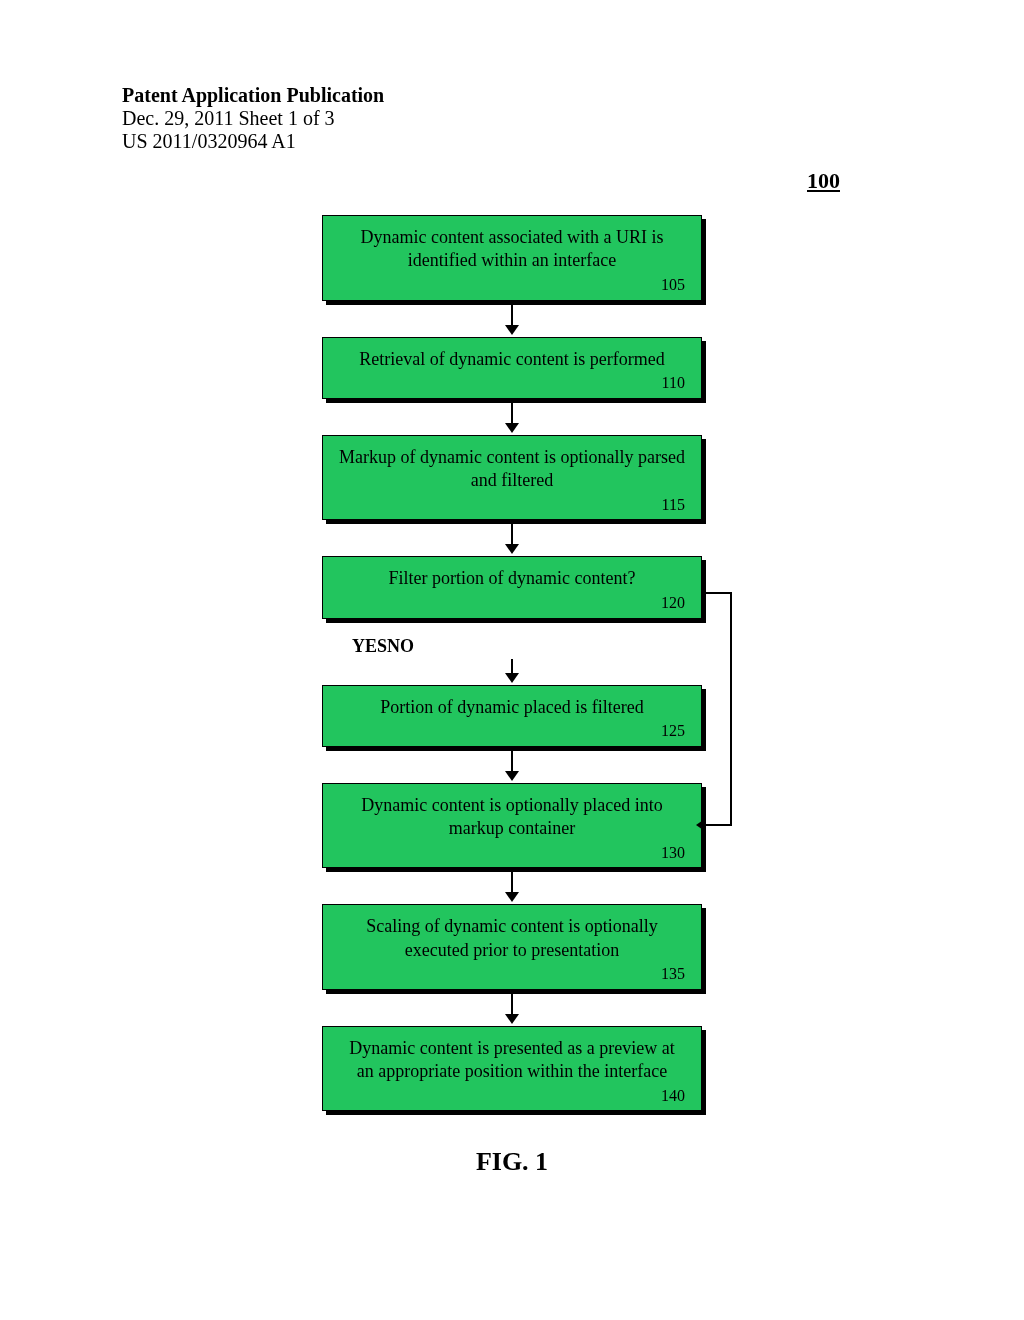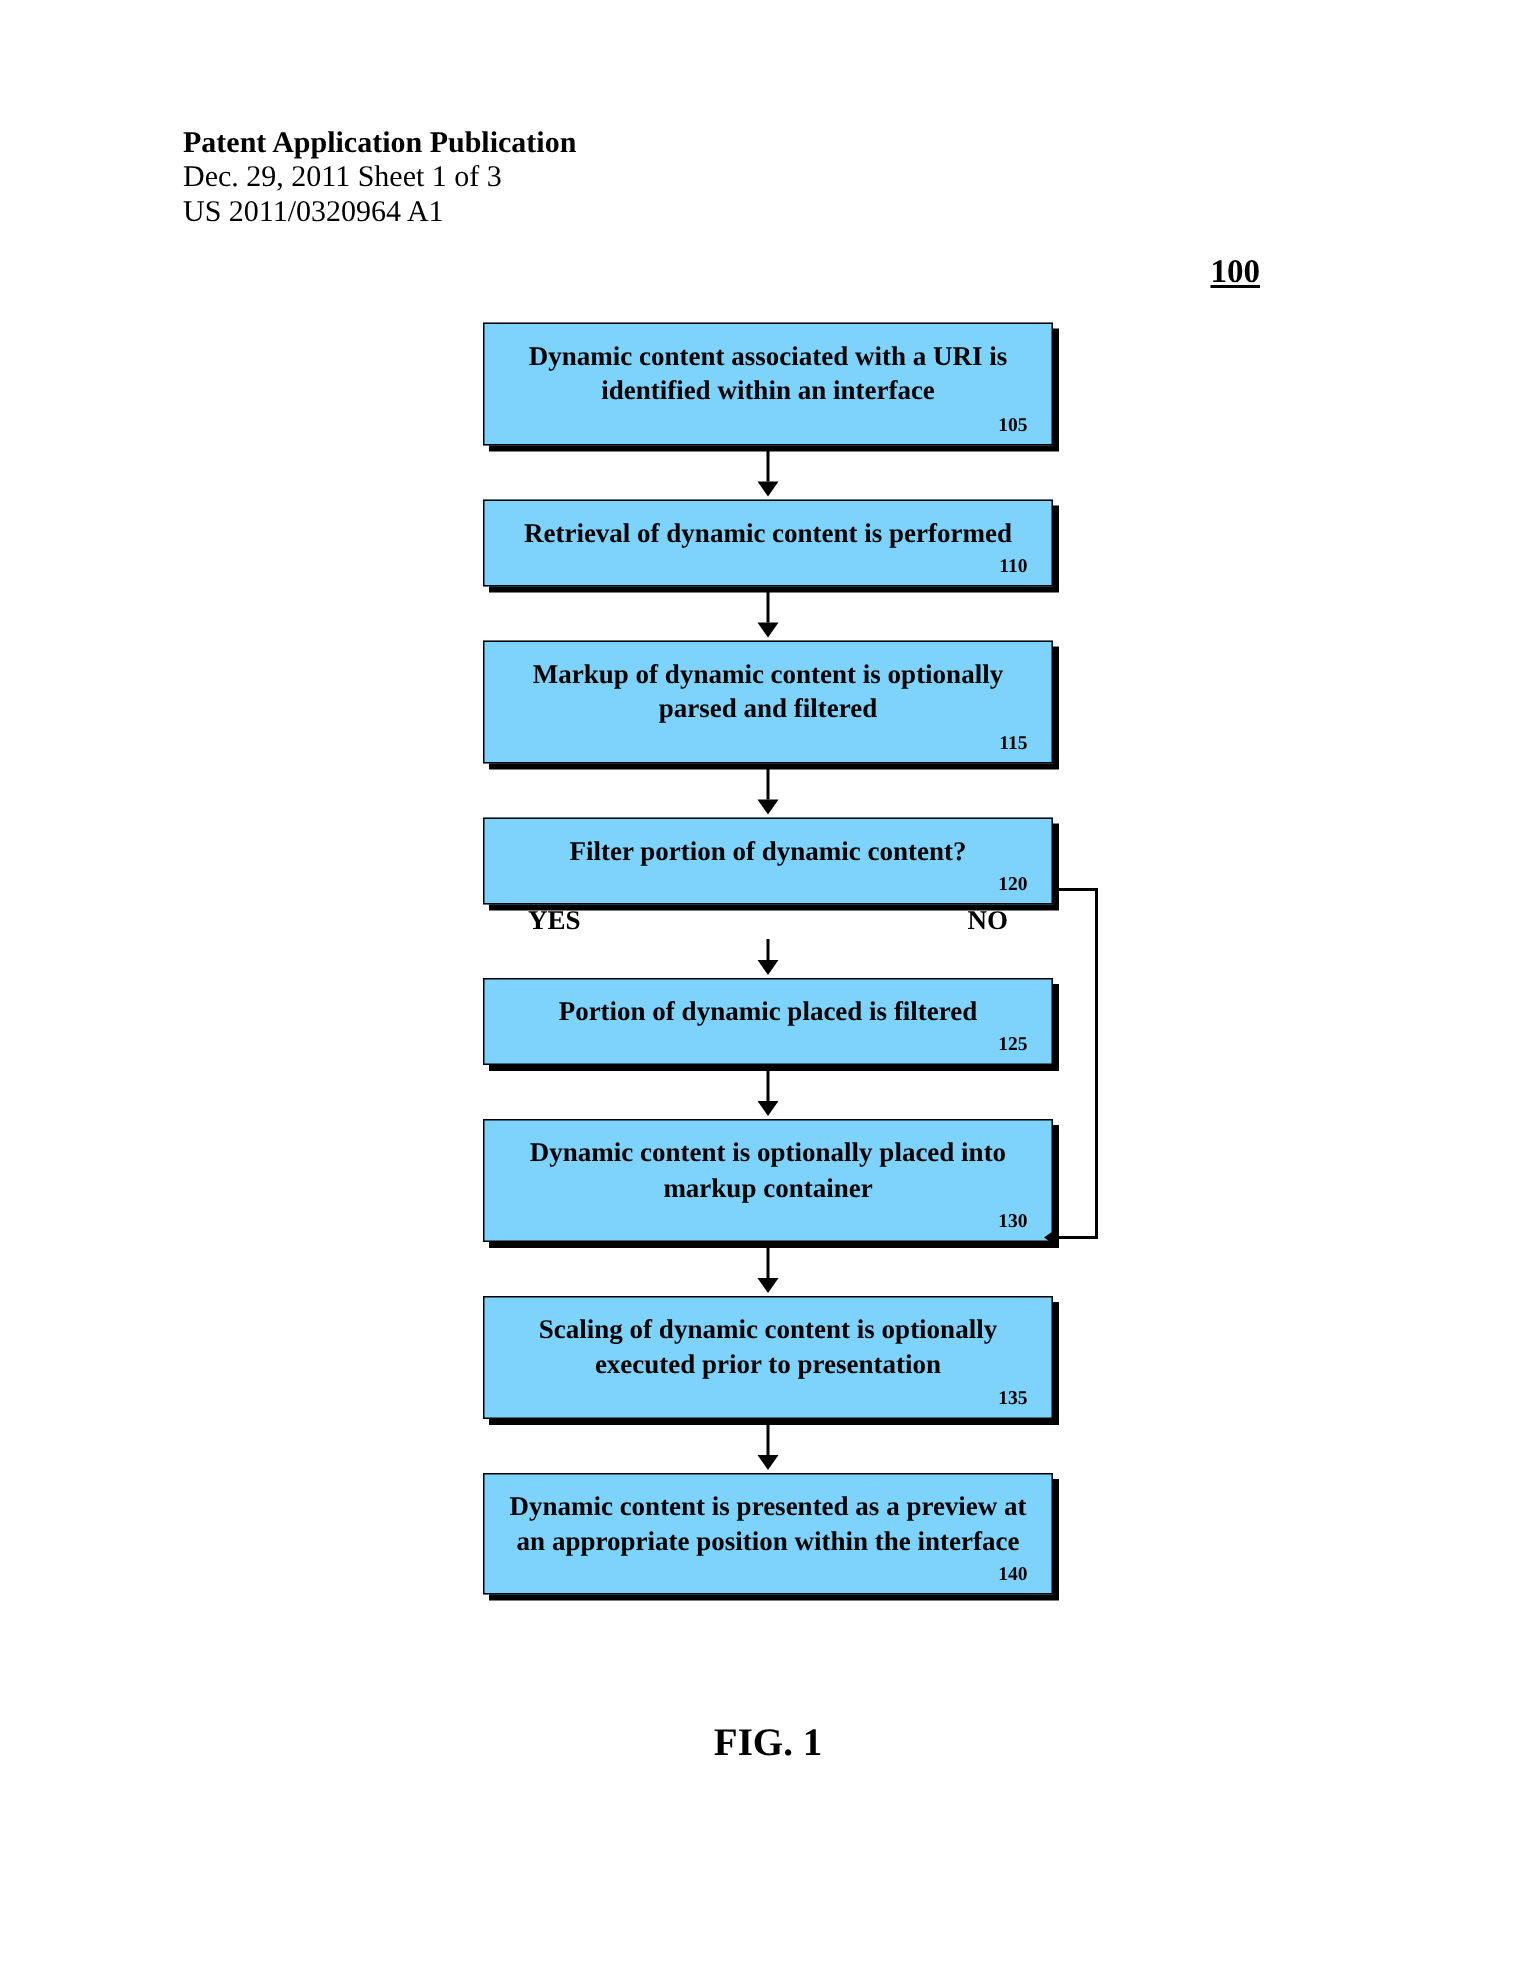--- a/index.html
+++ b/index.html
@@ -41,34 +41,33 @@
       top: 215px;
       left: 0;
       right: 0;
       display: flex;
       flex-direction: column;
       align-items: center;
     }
     .box {
       position: relative;
       width: 380px;
-      background: #7dd3fc;
+      background: #22c55e;
       border: 1.5px solid #000;
       box-shadow: 4px 4px 0 #000;
       padding: 10px 16px 4px;
       text-align: center;
       font-size: 18px;
       line-height: 1.3;
-      font-weight: bold;
     }
     .box .num {
       display: block;
       text-align: right;
       margin-top: 2px;
-      font-size: 13px;
+      font-size: 16px;
     }
     .arrow-down {
       display: flex;
       flex-direction: column;
       align-items: center;
       margin: 2px 0 2px;
     }
     .arrow-line {
       width: 2px;
       height: 22px;
@@ -77,23 +76,22 @@
     .arrow-head {
       width: 0;
       height: 0;
       border-left: 7px solid transparent;
       border-right: 7px solid transparent;
       border-top: 10px solid #000;
     }
     .decision-labels {
       width: 380px;
       display: flex;
-      justify-content: space-between;
       padding: 0 30px;
-      margin-top: 0;
+      margin-top: 17px;
       margin-bottom: 4px;
       font-weight: bold;
       font-size: 18px;
     }
     .fig-caption {
       position: absolute;
       top: 1147px;
       width: 100%;
       text-align: center;
       font-weight: bold;

